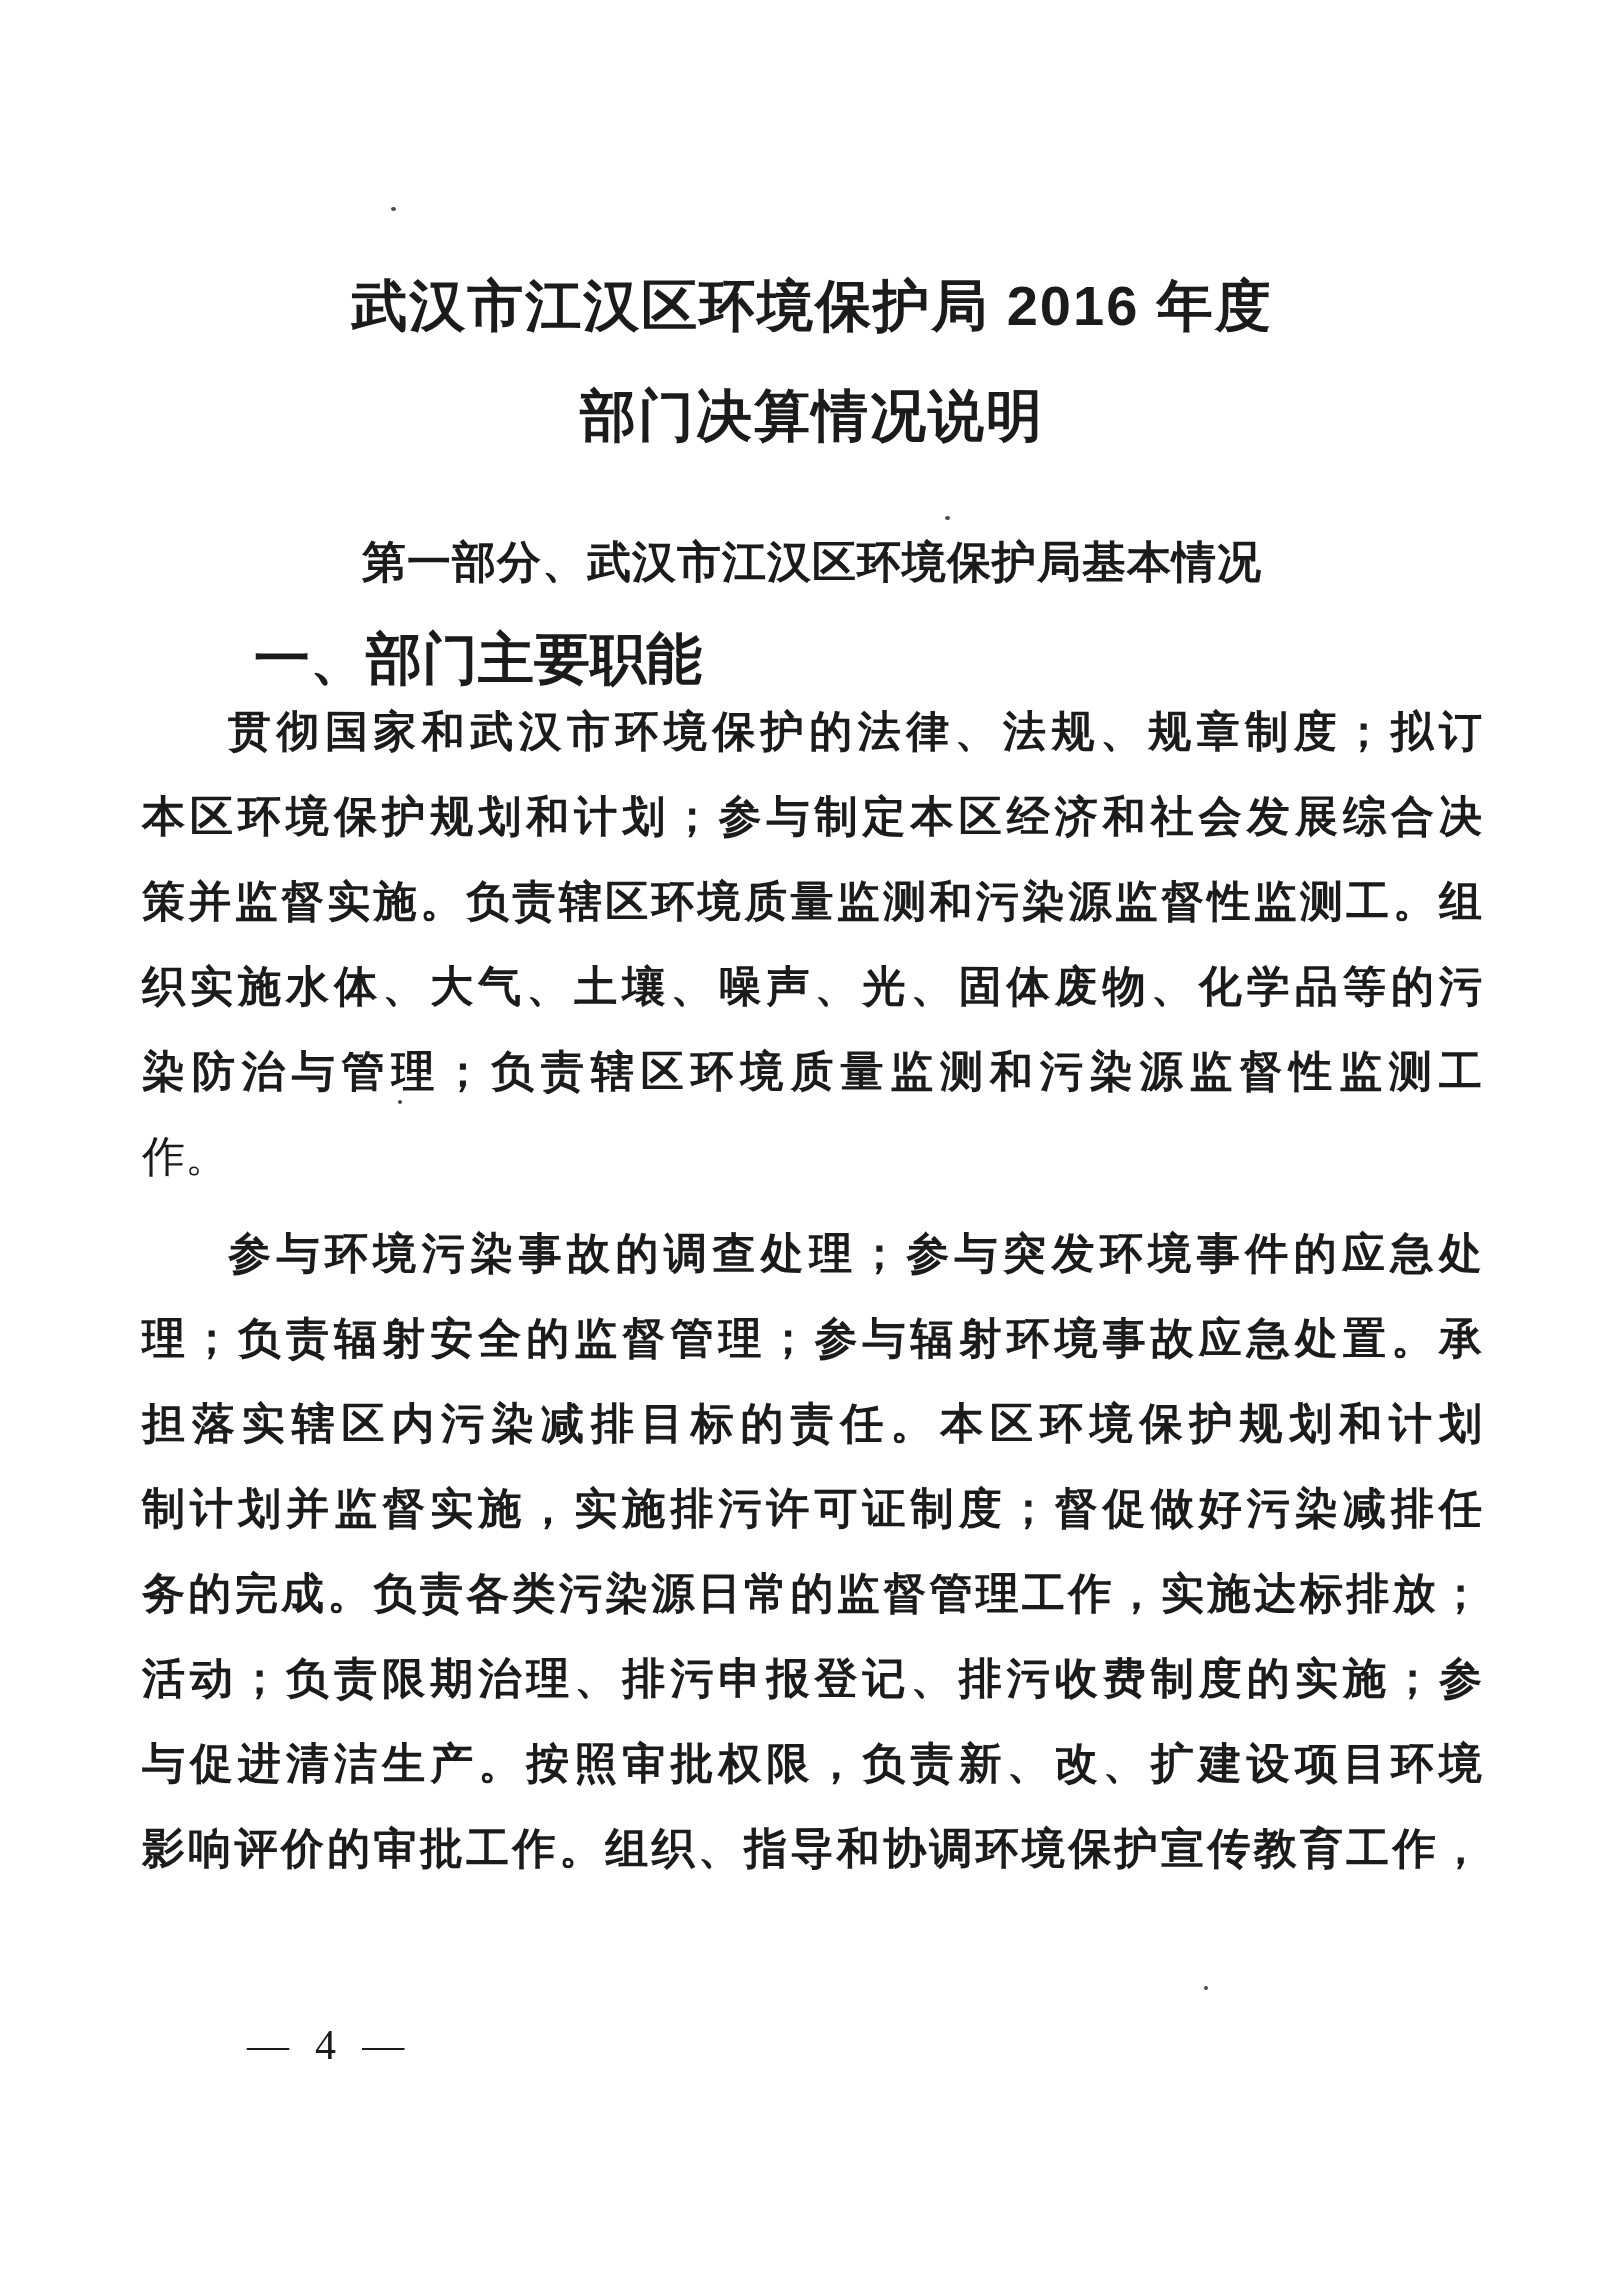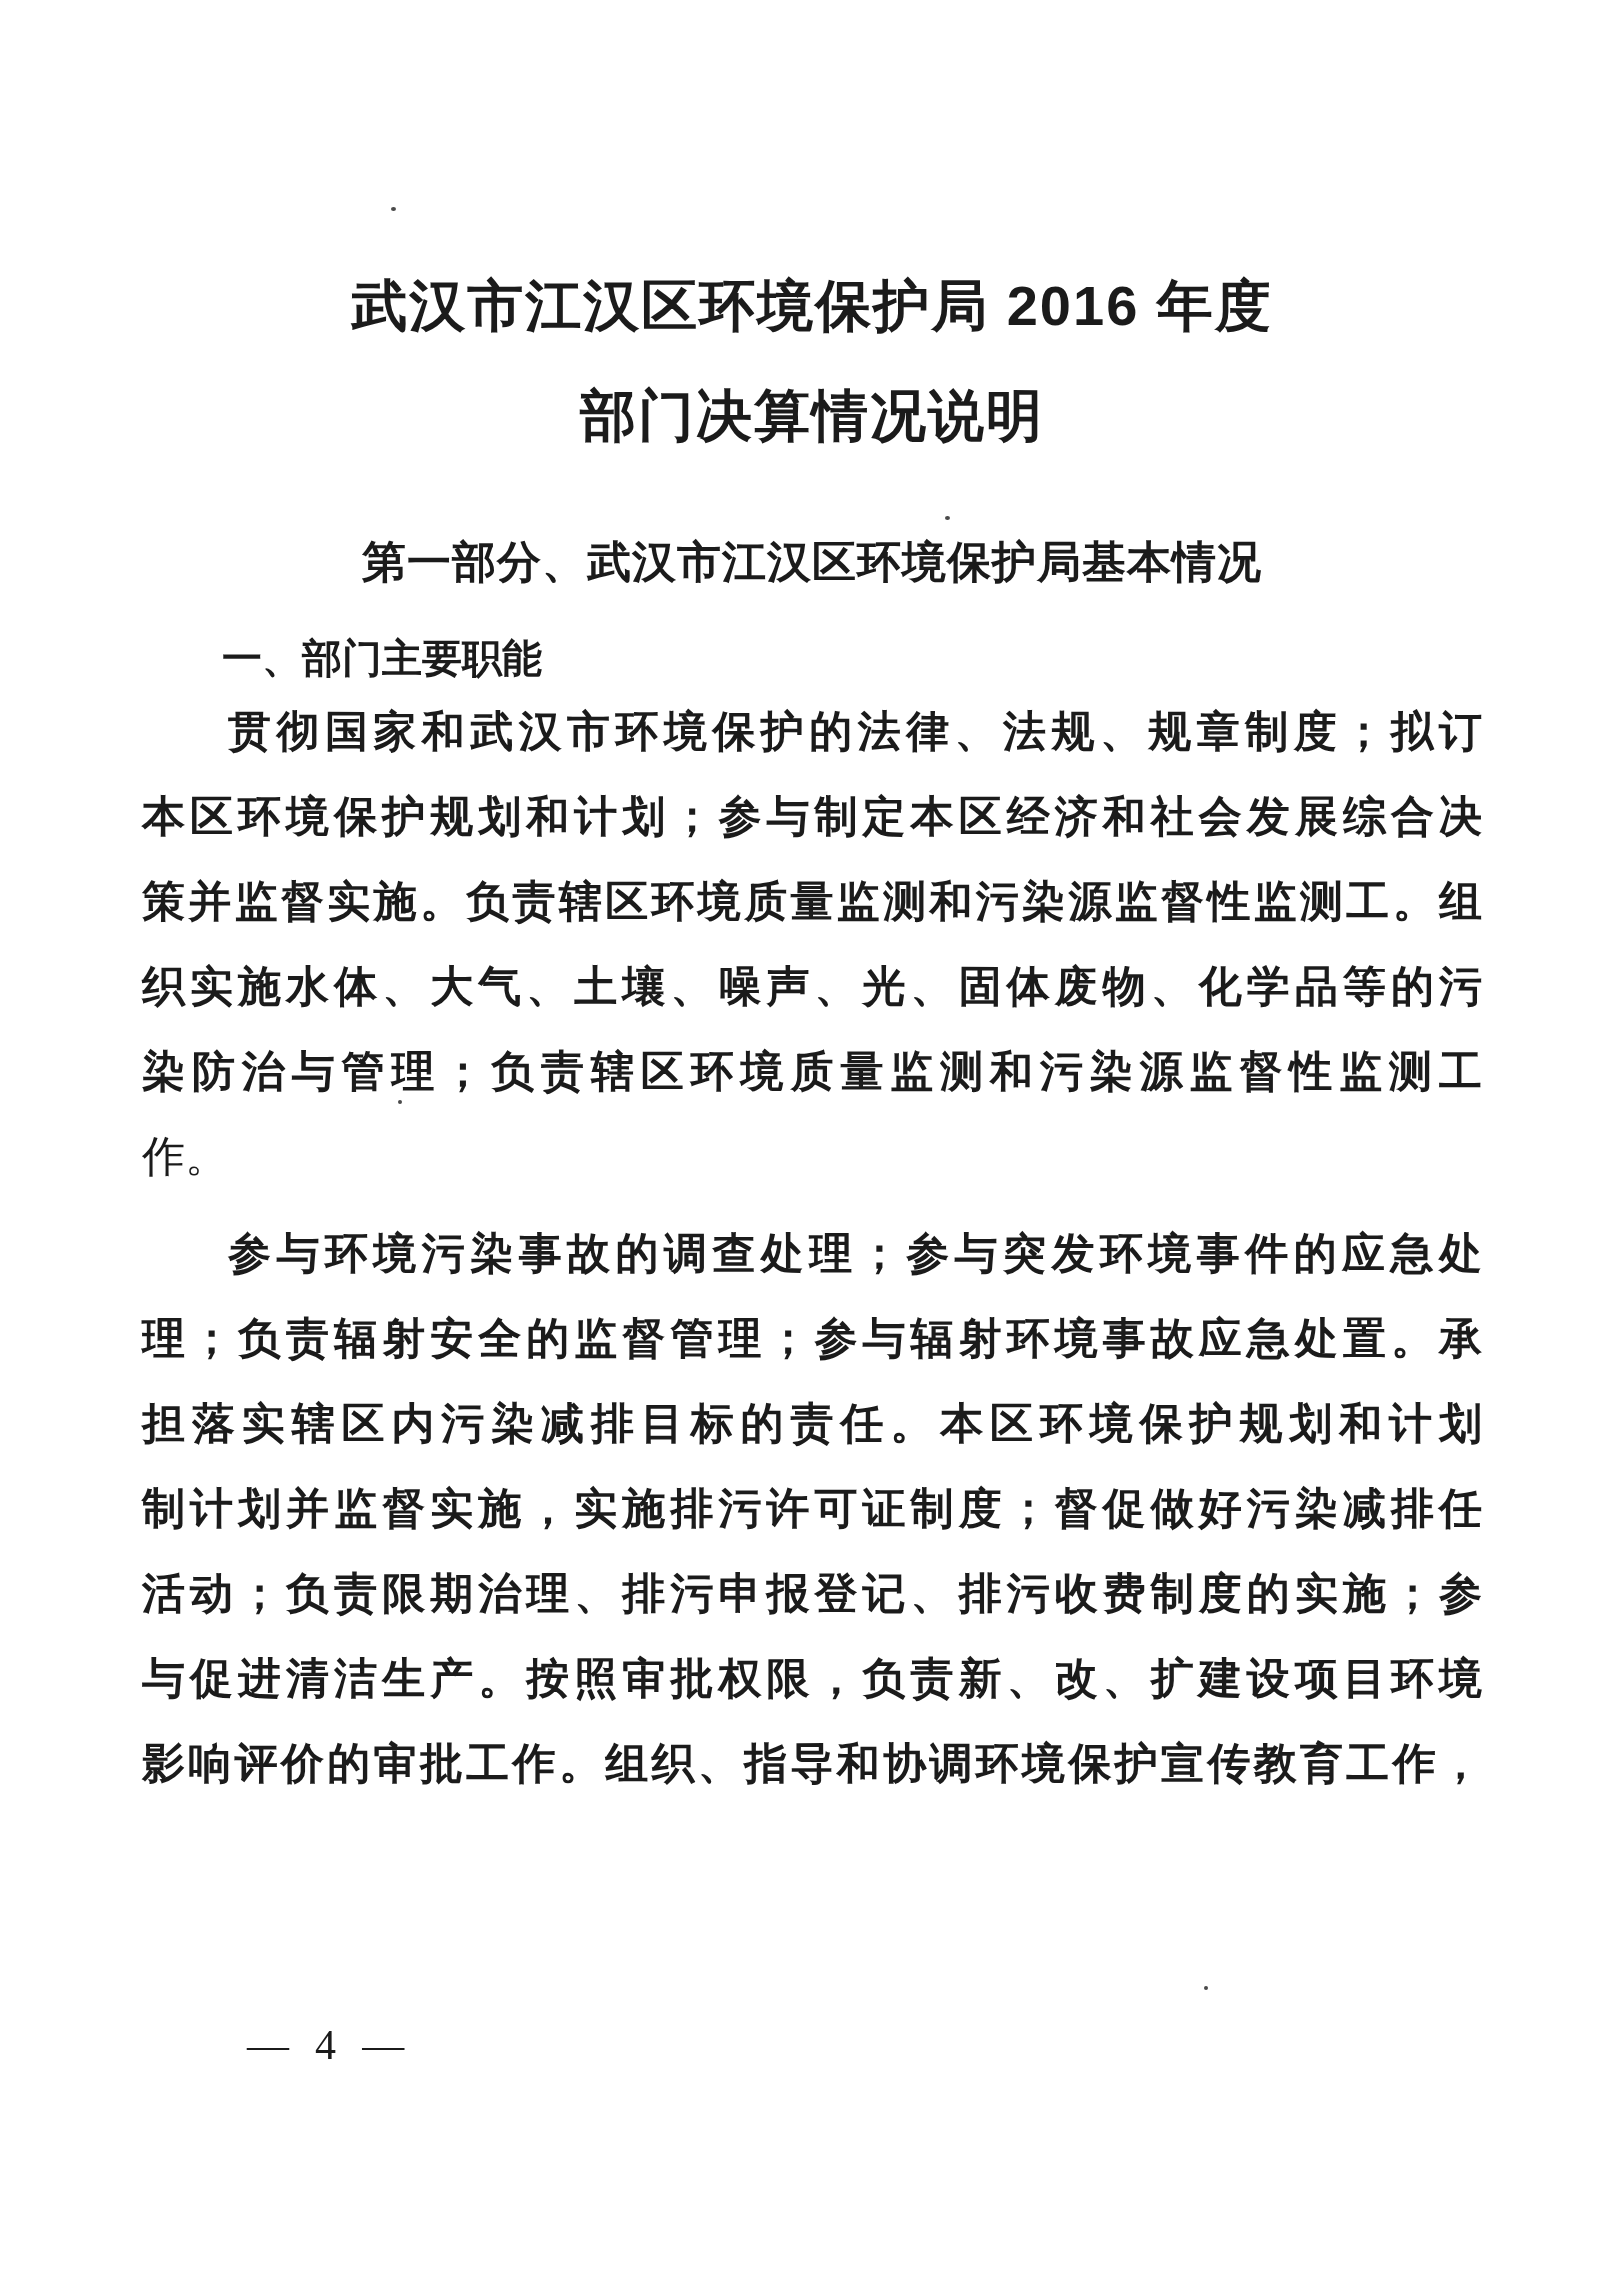--- a/index.html
+++ b/index.html
@@ -36,21 +36,21 @@
     font-weight: 700;
     font-size: 44px;
     line-height: 59px;
     letter-spacing: 1px;
   }
 
   .subheading {
     margin-top: 39px;
     font-family: "Liberation Sans", "DejaVu Sans", sans-serif;
     font-weight: 700;
-    font-size: 40px;
+    font-size: 56px;
     line-height: 57px;
     text-indent: 2em;
   }
 
   .para {
     font-family: "Liberation Serif", "DejaVu Serif", serif;
     font-size: 43px;
     line-height: 85px;
   }
   .para-1 { margin-top: 2px; }
@@ -104,20 +104,21 @@
       <div class="ln just">织实施水体、大气、土壤、噪声、光、固体废物、化学品等的污</div>
       <div class="ln just">染防治与管理；负责辖区环境质量监测和污染源监督性监测工</div>
       <div class="ln">作。</div>
     </div>
 
     <div class="para para-2">
       <div class="ln just ind">参与环境污染事故的调查处理；参与突发环境事件的应急处</div>
       <div class="ln just">理；负责辐射安全的监督管理；参与辐射环境事故应急处置。承</div>
       <div class="ln just">担落实辖区内污染减排目标的责任。本区环境保护规划和计划</div>
       <div class="ln just">制计划并监督实施，实施排污许可证制度；督促做好污染减排任</div>
+      <div class="ln just">务的完成。负责各类污染源日常的监督管理工作，实施达标排放；</div>
       <div class="ln just">活动；负责限期治理、排污申报登记、排污收费制度的实施；参</div>
       <div class="ln just">与促进清洁生产。按照审批权限，负责新、改、扩建设项目环境</div>
       <div class="ln just">影响评价的审批工作。组织、指导和协调环境保护宣传教育工作，</div>
     </div>
 
   </div>
 
   <div class="page-footer">— 4 —</div>
 
 </div>

